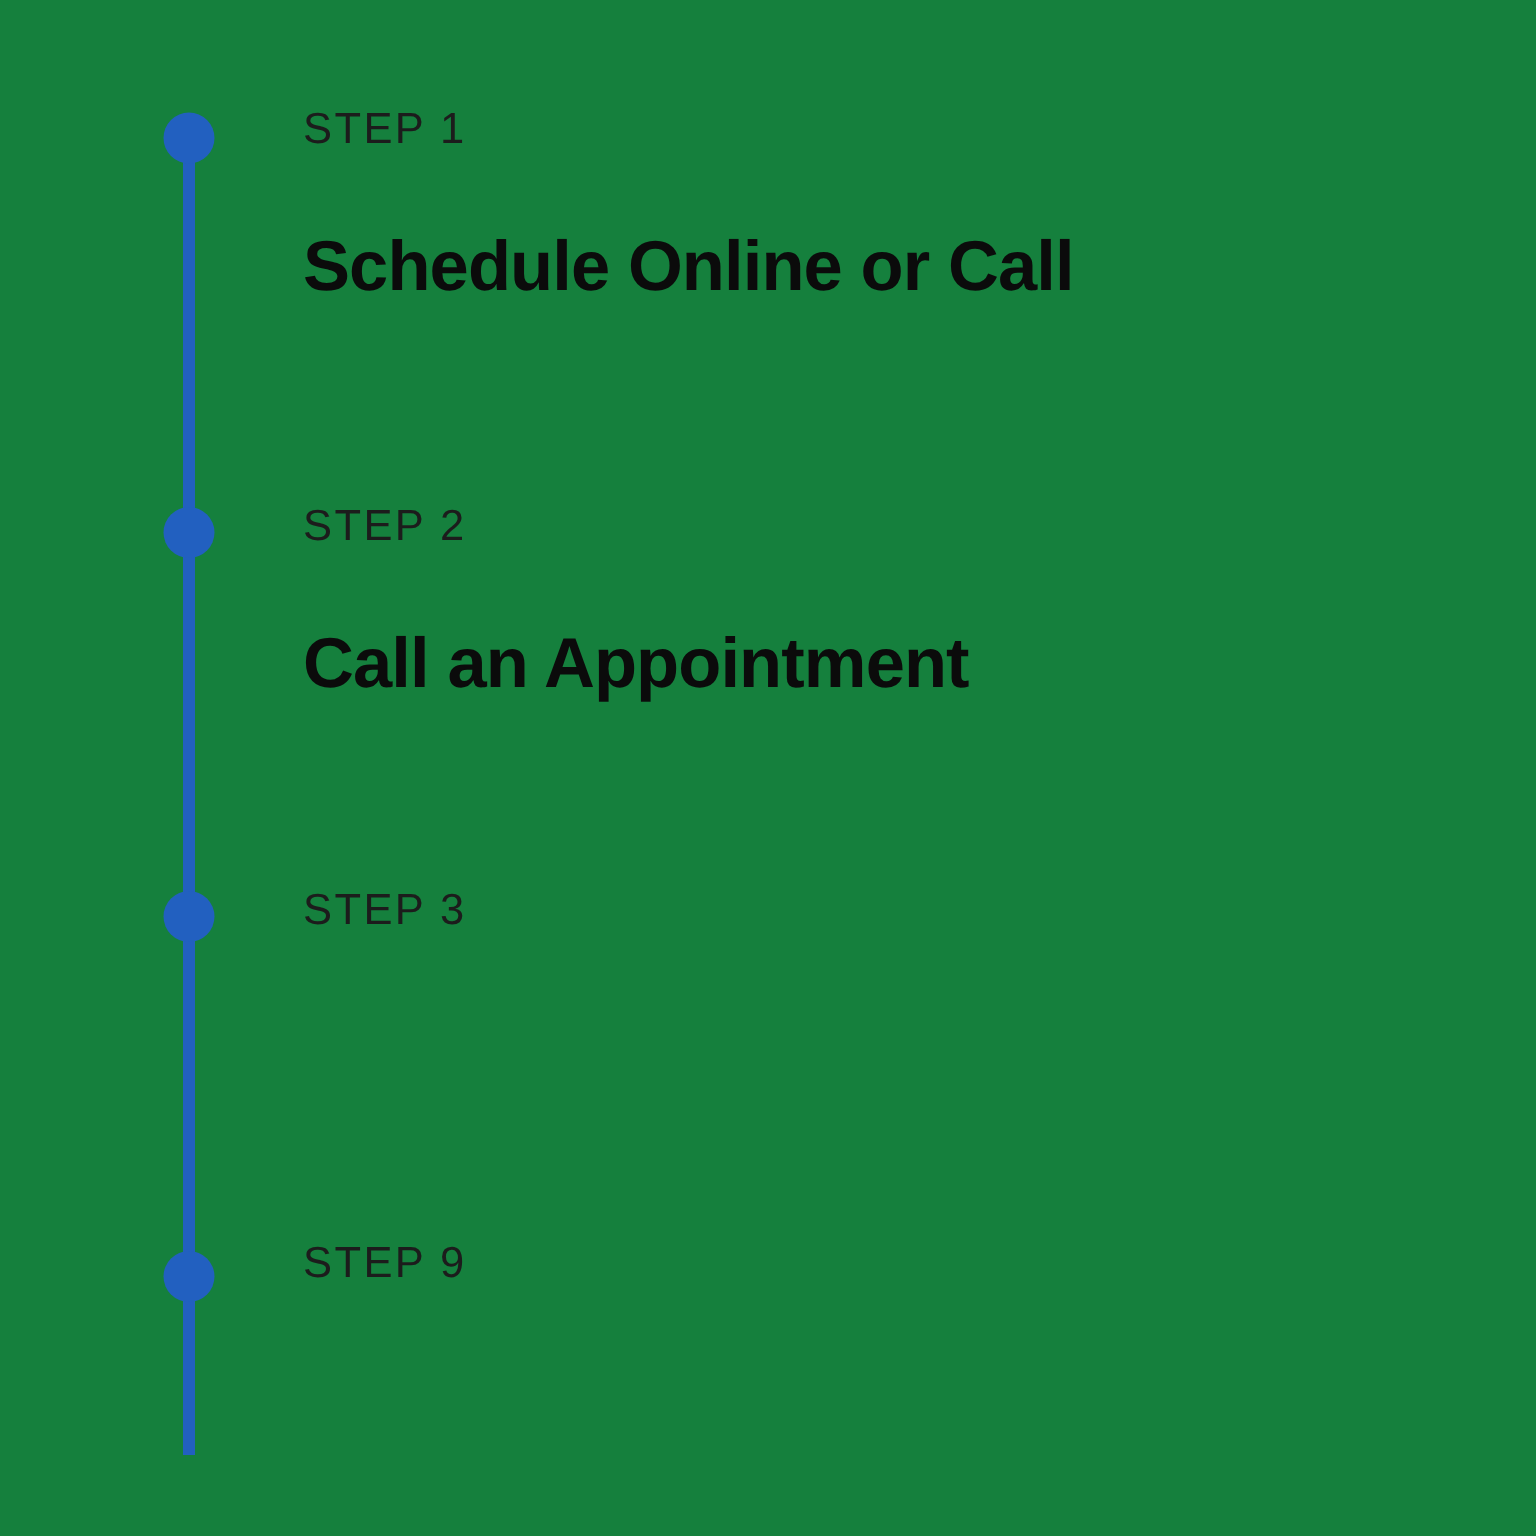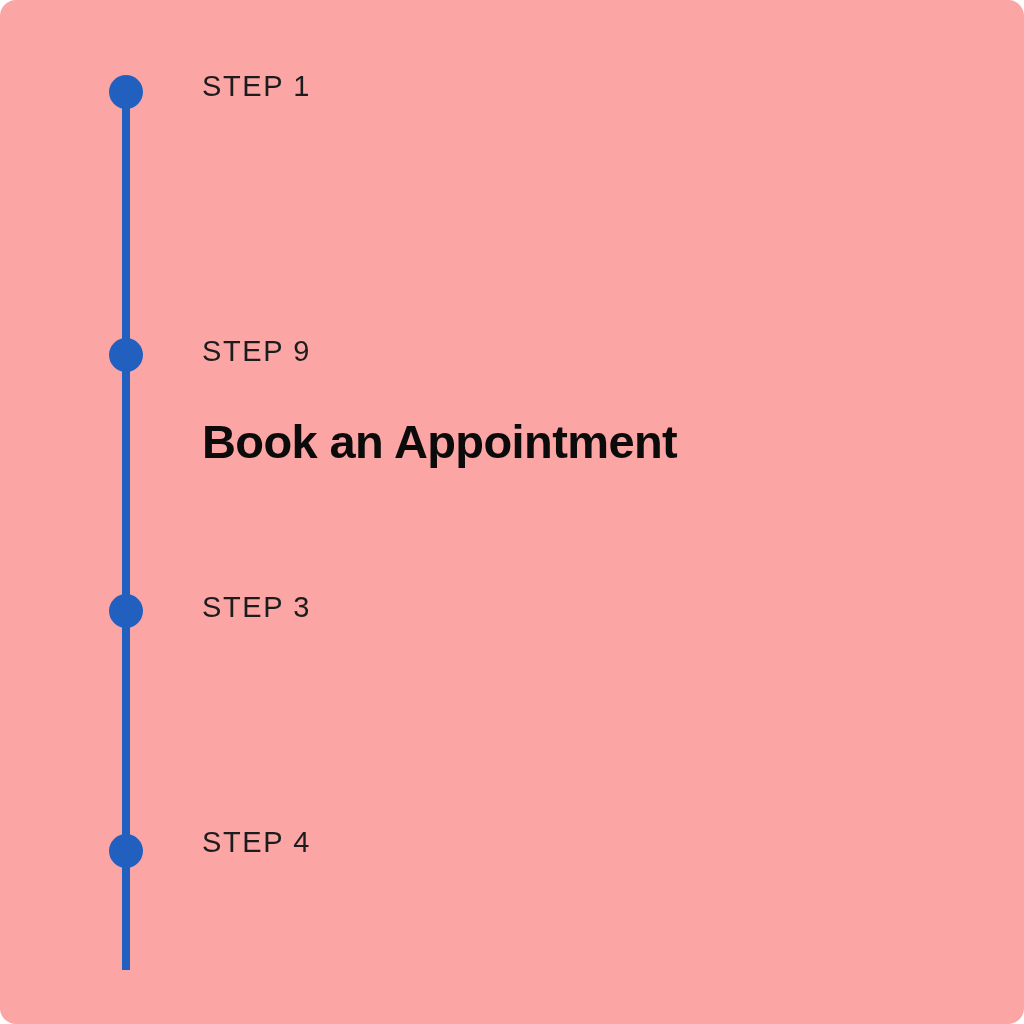--- a/index.html
+++ b/index.html
@@ -13,22 +13,21 @@
     background: #fcfcfc;
     font-family: "Liberation Sans", "DejaVu Sans", sans-serif;
     -webkit-font-smoothing: antialiased;
     overflow: hidden;
   }
 
   #timeline-root {
     position: relative;
     width: 1024px;
     height: 1024px;
-    background: #fca5a5;
-    border-radius: 16px;
+    background: #15803d;
   }
 
   
   .timeline-rail {
     position: absolute;
     left: 122px;
     top: 92px;
     width: 8px;
     height: 878px;
     background: #2260c0;
@@ -96,38 +95,39 @@
 <body>
 
 <div id="timeline-root">
 
   <div class="timeline-rail"></div>
 
   <div class="step step-1">
     <div class="step-dot"></div>
     <div class="step-body">
       <div class="step-label">STEP 1</div>
+      <div class="step-title">Schedule Online or Call</div>
     </div>
   </div>
 
   <div class="step step-2">
     <div class="step-dot"></div>
     <div class="step-body">
-      <div class="step-label">STEP 9</div>
-      <div class="step-title">Book an Appointment</div>
+      <div class="step-label">STEP 2</div>
+      <div class="step-title">Call an Appointment</div>
     </div>
   </div>
 
   <div class="step step-3">
     <div class="step-dot"></div>
     <div class="step-body">
       <div class="step-label">STEP 3</div>
     </div>
   </div>
 
   <div class="step step-4">
     <div class="step-dot"></div>
     <div class="step-body">
-      <div class="step-label">STEP 4</div>
+      <div class="step-label">STEP 9</div>
     </div>
   </div>
 
 </div>
 
 </body></html>

